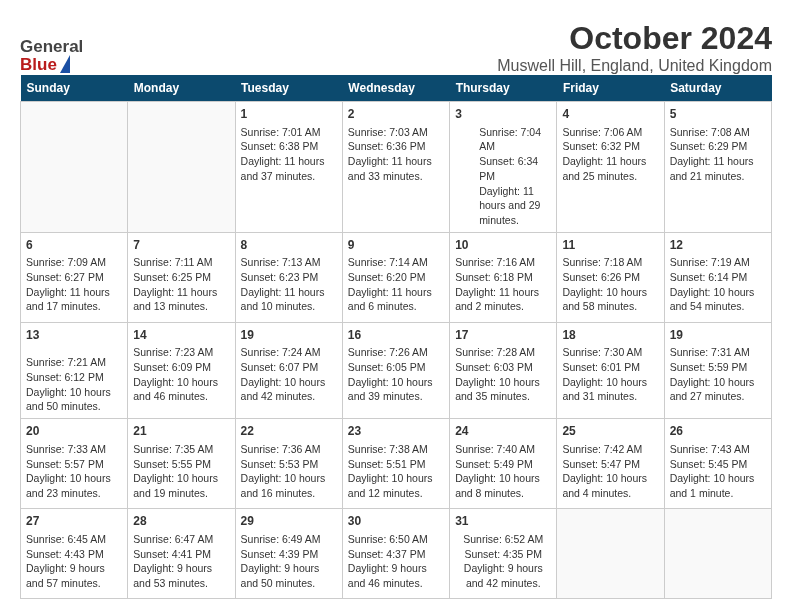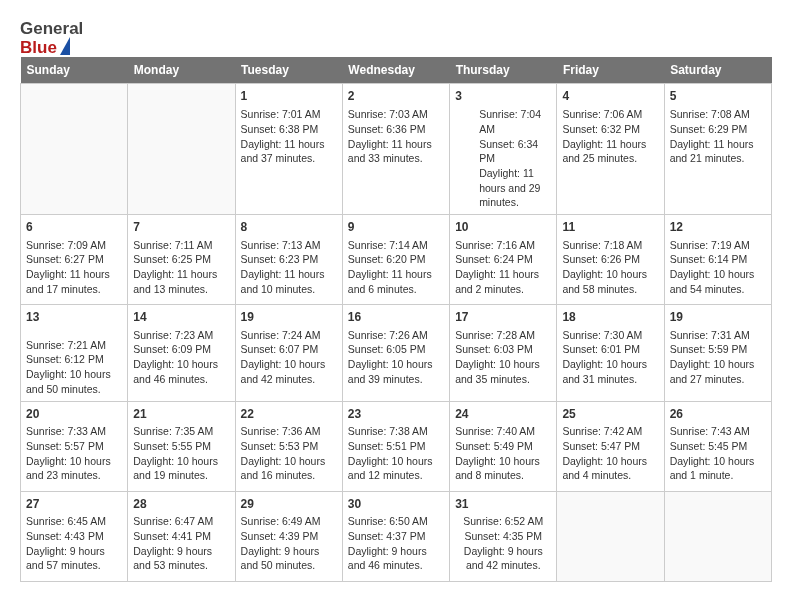--- a/index.html
+++ b/index.html
@@ -26,21 +26,21 @@
     .subtitle {
       font-size: 16px;
       color: #555;
     }
     table {
       width: 100%;
       border-collapse: collapse;
       font-size: 11px;
     }
     .day-header {
-      background-color: #737373;
+      background-color: #0c4a6e;
       color: #fff;
       text-align: left;
       padding: 6px 6px;
       font-weight: bold;
       font-size: 12px;
     }
     td {
       border: 1px solid #ccc;
       vertical-align: top;
       padding: 4px 5px;
@@ -101,20 +101,24 @@
 <div class="header-area">
   <div class="logo-wrapper">
     <div class="logo-text-wrap">
       <span class="logo-general-text">General</span>
       <div style="display:flex;align-items:center;">
         <span class="logo-blue-text">Blue</span>
         <div class="logo-triangle"></div>
       </div>
     </div>
   </div>
+  <div class="title-area">
+    <div class="main-title">October 2024</div>
+    <div class="subtitle">Muswell Hill, England, United Kingdom</div>
+  </div>
 </div>
 
 <table>
   <thead>
     <tr>
     <th class="day-header">Sunday</th>
         <th class="day-header">Monday</th>
         <th class="day-header">Tuesday</th>
         <th class="day-header">Wednesday</th>
         <th class="day-header">Thursday</th>
@@ -178,21 +182,21 @@
         </td>
         <td>
           <div class="day-num">9</div>
           <div class="day-info" style="white-space: pre-line;">Sunrise: 7:14 AM
 Sunset: 6:20 PM
 Daylight: 11 hours and 6 minutes.</div>
         </td>
         <td>
           <div class="day-num">10</div>
           <div class="day-info" style="white-space: pre-line;">Sunrise: 7:16 AM
-Sunset: 6:24 PM
+Sunset: 6:18 PM
 Daylight: 11 hours and 2 minutes.</div>
         </td>
         <td>
           <div class="day-num">11</div>
           <div class="day-info" style="white-space: pre-line;">Sunrise: 7:18 AM
 Sunset: 6:26 PM
 Daylight: 10 hours and 58 minutes.</div>
         </td>
         <td>
           <div class="day-num">12</div>

